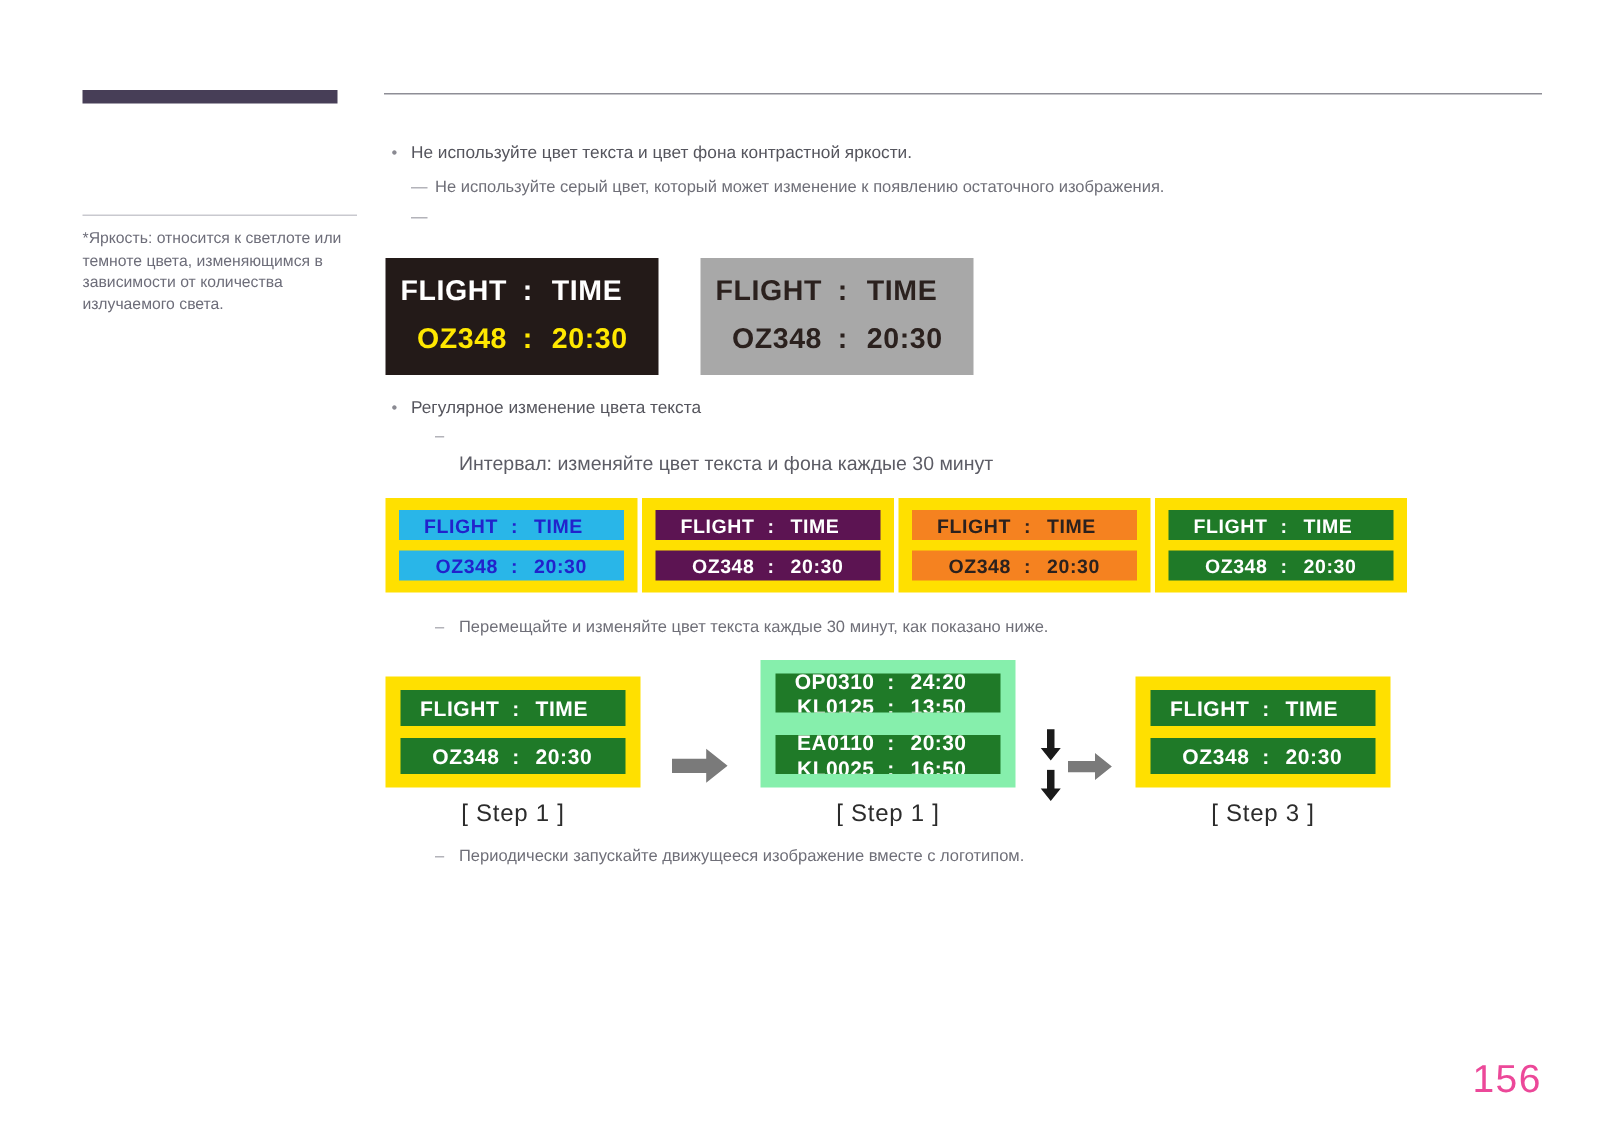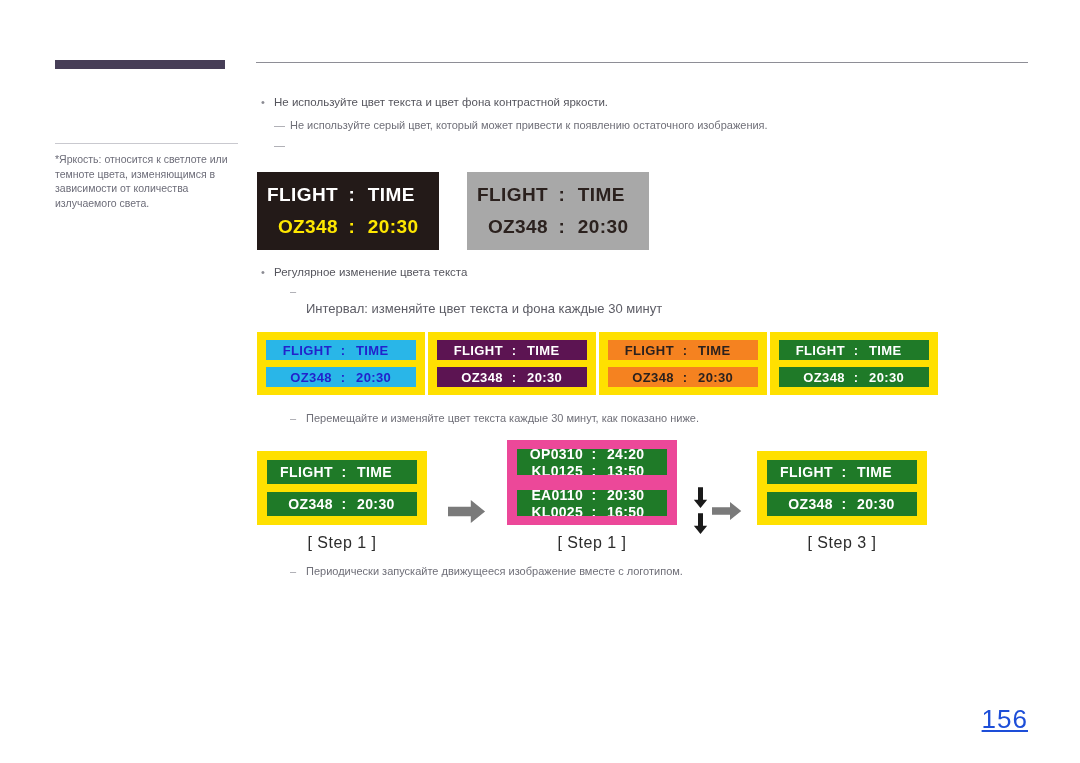--- a/index.html
+++ b/index.html
@@ -209,23 +209,22 @@
     display: flex;
     align-items: center;
     justify-content: center;
   }
 
   .page-number {
     position: absolute;
     right: 52px;
     bottom: 28px;
     font-size: 26px;
-    color: #1d4ed8;
+    color: #ec4899;
     letter-spacing: 1px;
-    text-decoration: underline;
   }
 </style>
 </head>
 <body>
 
 <div class="sidebar">
   <div class="sidebar-bar"></div>
   <div class="sidebar-rule"></div>
   <div class="sidebar-note">*Яркость: относится к светлоте или темноте цвета, изменяющимся в зависимости от количества излучаемого света.</div>
 </div>
@@ -234,21 +233,21 @@
 
   <div class="content-rule"></div>
 
   <div class="bullet-row" style="margin-top:31px;">
     <span class="bullet-dot">•</span>
     <span>Не используйте цвет текста и цвет фона контрастной яркости.</span>
   </div>
 
   <div class="dash-row sub-indent-1" style="margin-top:7px;">
     <span class="dash-mark">—</span>
-    <span>Не используйте серый цвет, который может привести к появлению остаточного изображения.</span>
+    <span>Не используйте серый цвет, который может изменение к появлению остаточного изображения.</span>
   </div>
 
   <div class="dash-row sub-indent-1" style="margin-top:4px;">
     <span class="dash-mark">—</span>
   </div>
 
   <div class="panel-row" style="margin-top:19px; padding-left:1px;">
     <div class="fpanel big-panel" id="panel-dark" style="background: rgb(35, 26, 24);">
       <div class="fline" style="color: rgb(255, 255, 255);">
         <span class="col-a">FLIGHT</span>
@@ -385,21 +384,21 @@
           </div>
         </div>
         <div class="step-label">[ Step 1 ]</div>
       </div>
       <div class="arrow-gap" style="width: 80px; height: 78px;">
         <span><svg width="38" height="25" viewBox="0 0 40 26">
             <path d="M0 8 L24 8 L24 1 L39 13 L24 25 L24 18 L0 18 Z" fill="#7a7a7a"></path>
           </svg></span>
       </div>
       <div class="step-block">
-        <div class="fpanel step-panel" style="background: #ec4899;">
+        <div class="fpanel step-panel" style="background: #86efac;">
           <div class="scroll-inner" style="background: rgb(31, 122, 40); color: rgb(255, 255, 255);">
             <div class="scroll-stack" style="top: -4px;">
               <div class="scroll-line">
                 <span class="col-a">OP0310</span>
                 <span class="col-sep">:</span>
                 <span class="col-b">24:20</span>
               </div>
               <div class="scroll-line">
                 <span class="col-a">KL0125</span>
                 <span class="col-sep">:</span>

